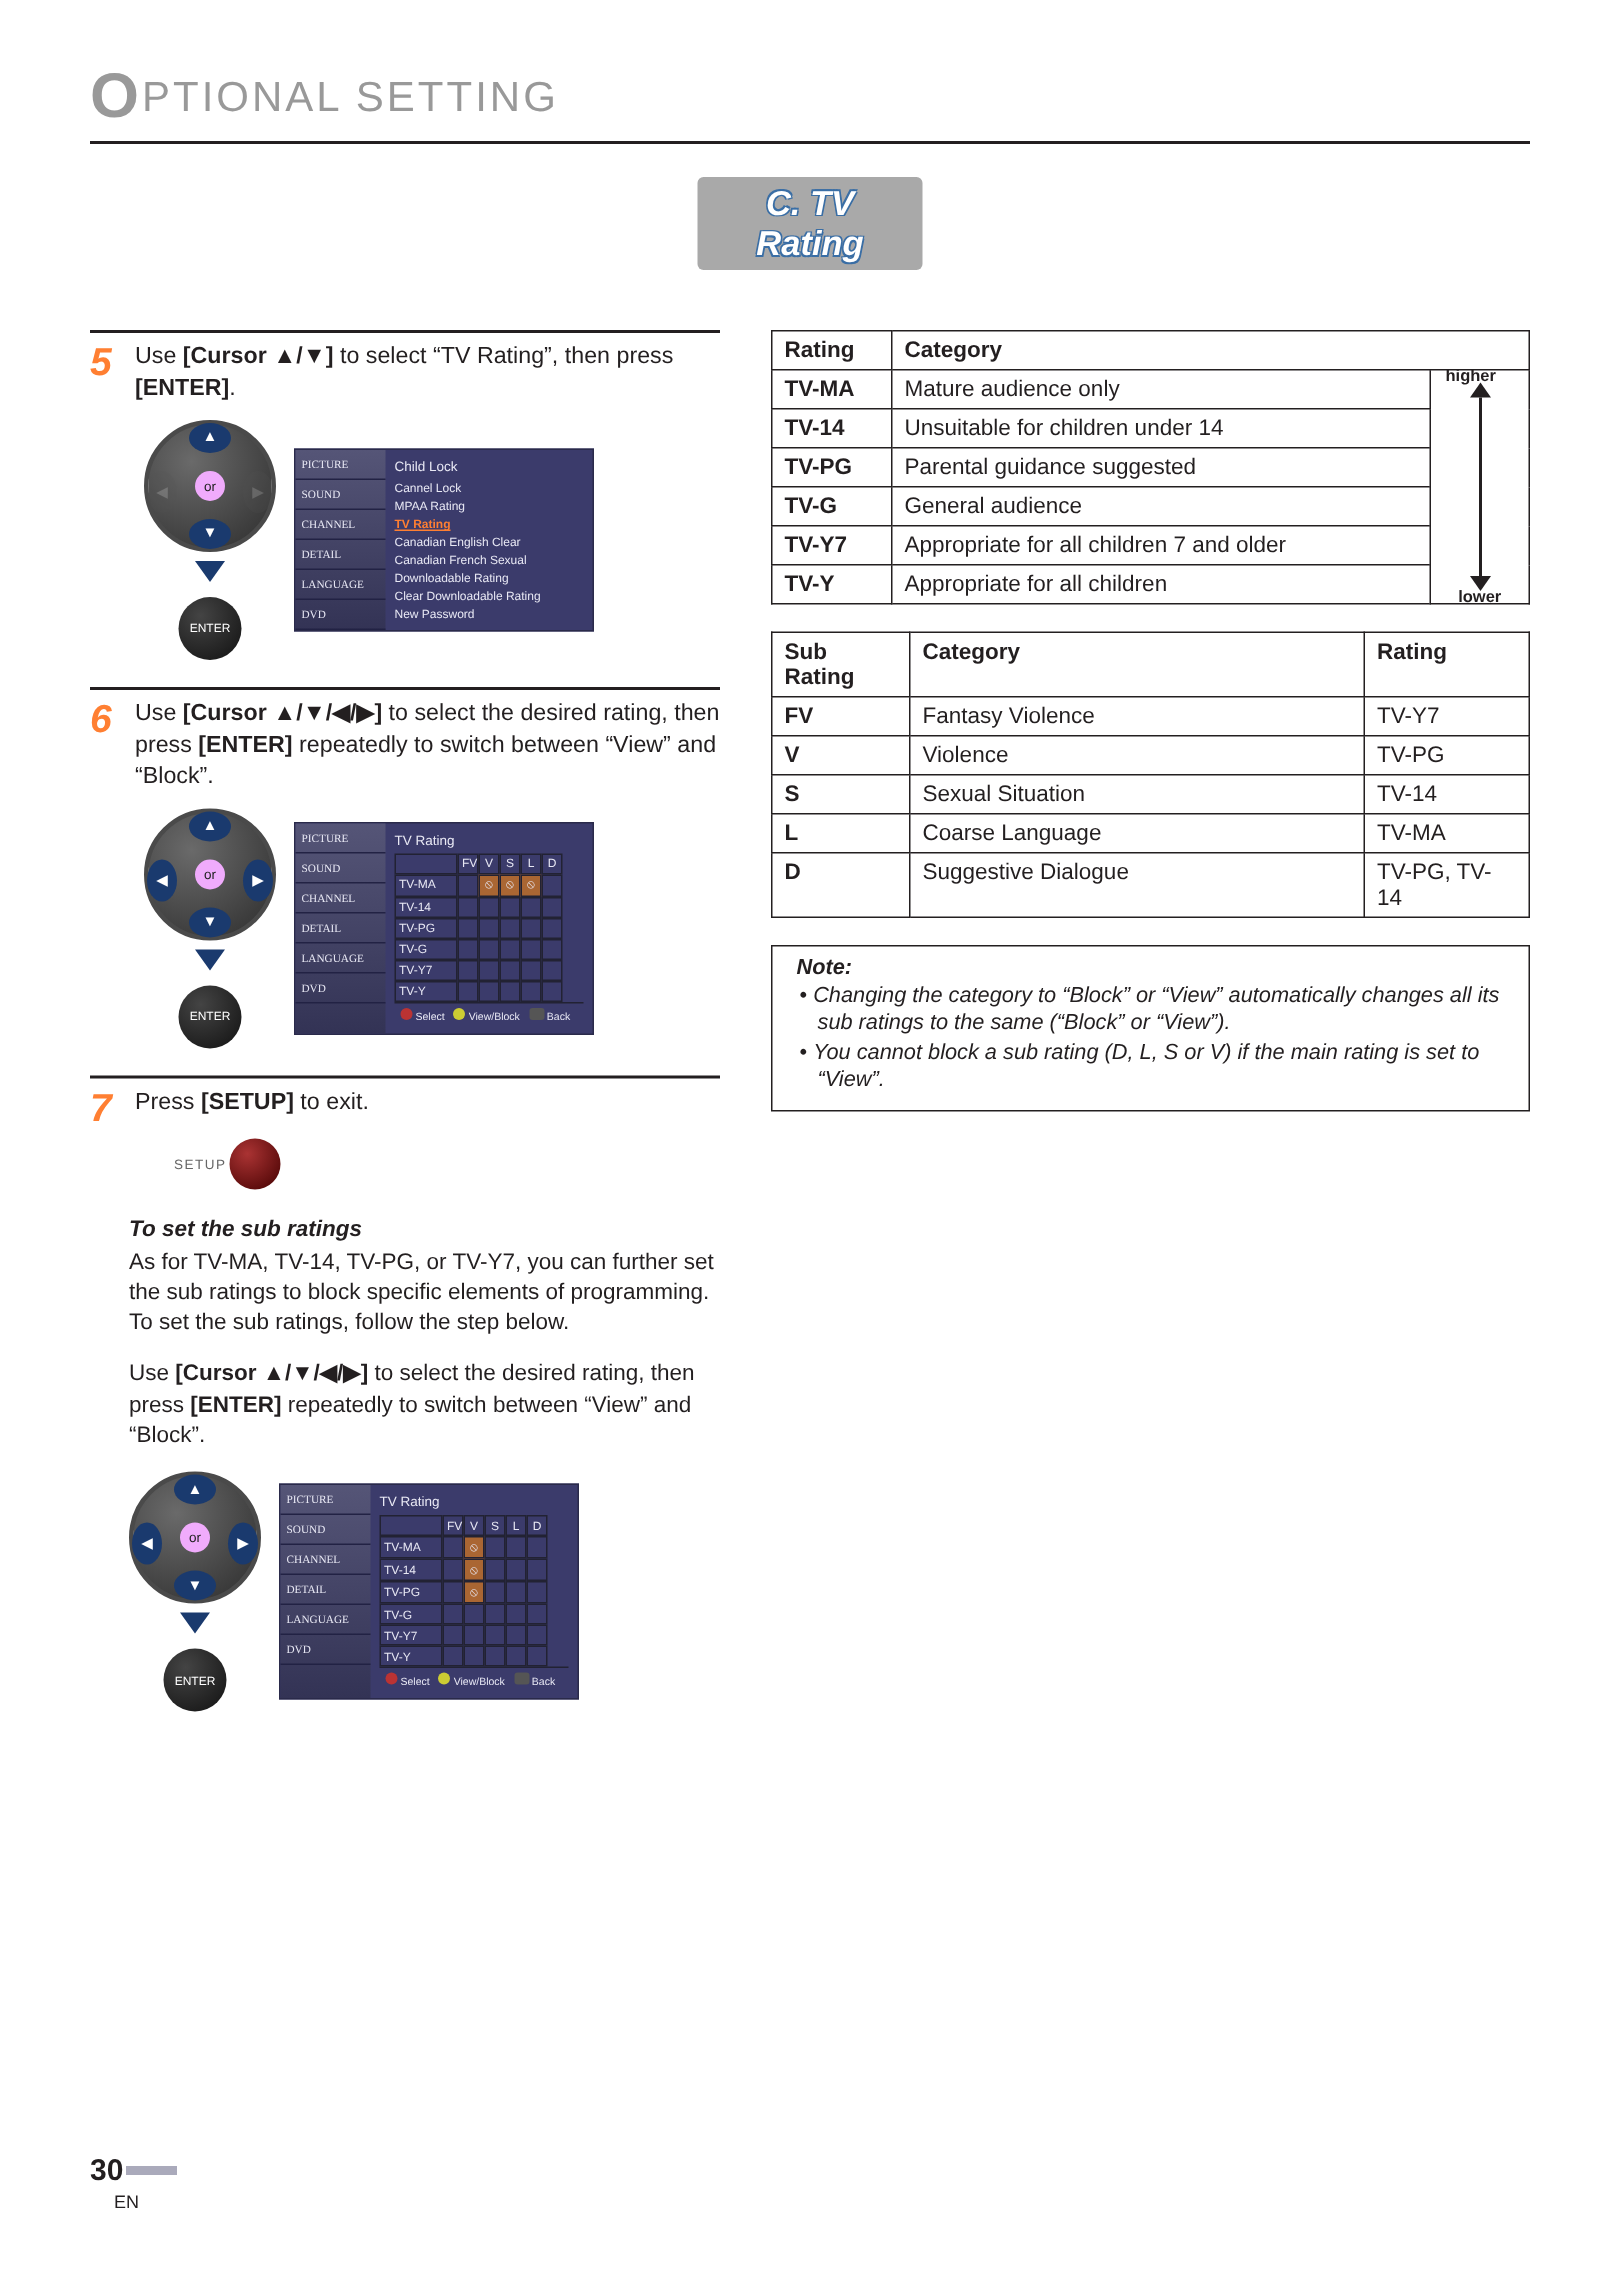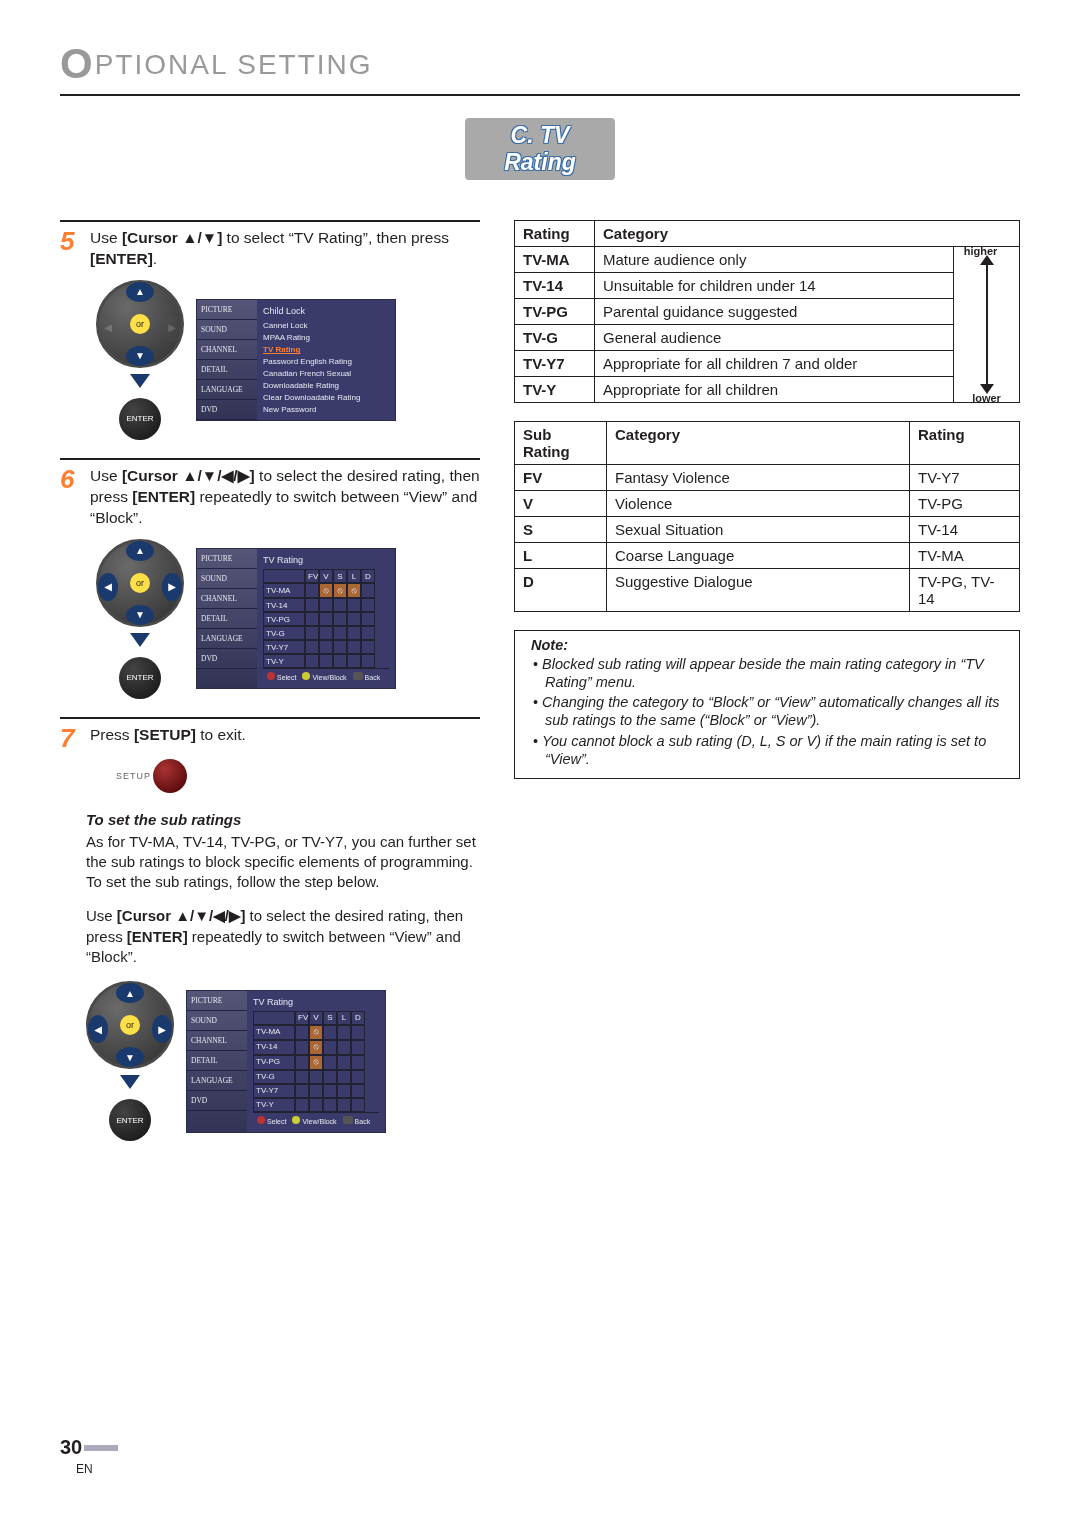--- a/index.html
+++ b/index.html
@@ -104,21 +104,21 @@
     color: #fff; font-size: 10px;
   }
   .dpad .btn.hidden { opacity: 0.18; background:#555; }
   .dpad .up    { top: 2px;   left: 30px; }
   .dpad .down  { bottom: 2px;left: 30px; }
   .dpad .left  { left: 2px;  top: 34px; width:20px; height:28px; }
   .dpad .right { right: 2px; top: 34px; width:20px; height:28px; }
   .dpad .center{
     position:absolute; top:34px; left:34px;
     width:20px; height:20px; border-radius:50%;
-    background:#fde047; display:flex;align-items:center;justify-content:center;
+    background:#f0abfc; display:flex;align-items:center;justify-content:center;
     font-size:9px; color:#222;
   }
   .enter-btn {
     width: 42px; height: 42px; border-radius: 50%;
     background: radial-gradient(circle at 35% 30%, #444, #111);
     color:#fff; font-size:8px;
     display:flex;align-items:center;justify-content:center;
     margin-top:4px;
   }
   .down-arrow {
@@ -298,21 +298,21 @@
             <div>CHANNEL</div>
             <div>DETAIL</div>
             <div>LANGUAGE</div>
             <div>DVD</div>
           </div>
           <div class="main">
             <div class="title">Child Lock</div>
             <div class="item">Cannel Lock</div>
             <div class="item">MPAA Rating</div>
             <div class="item sel">TV Rating</div>
-            <div class="item">Password English Rating</div>
+            <div class="item">Canadian English Clear</div>
             <div class="item">Canadian French Sexual</div>
             <div class="item">Downloadable Rating</div>
             <div class="item">Clear Downloadable Rating</div>
             <div class="item">New Password</div>
           </div>
         </div>
       </div>
     </div>
 
     <div class="step">
@@ -574,21 +574,20 @@
             <td><b>D</b></td>
             <td>Suggestive Dialogue</td>
             <td>TV-PG, TV-14</td>
           </tr>
     </tbody>
       </table>
 
     <div class="note-box">
       <div class="note-h">Note:</div>
       <ul>
-        <li>Blocked sub rating will appear beside the main rating category in “TV Rating” menu.</li>
         <li>Changing the category to “Block” or “View” automatically changes all its sub ratings to the same (“Block” or “View”).</li>
         <li>You cannot block a sub rating (D, L, S or V) if the main rating is set to “View”.</li>
       </ul>
     </div>
 
   </div>
 </div>
 
 <div class="page-footer">
   <span class="pn">30</span><span class="bar"></span><br>

